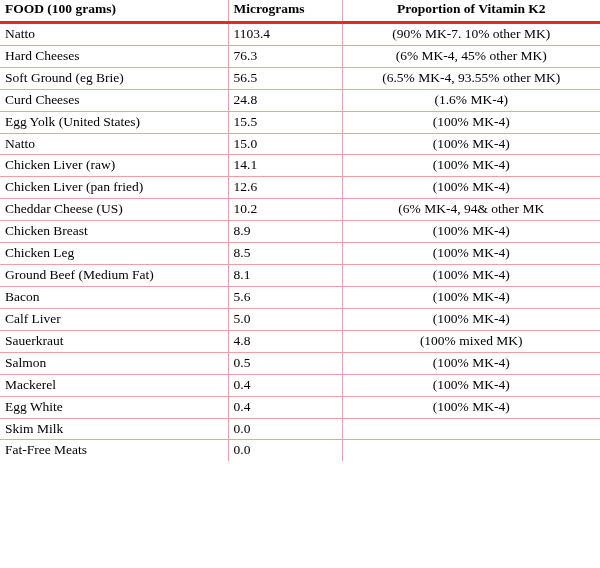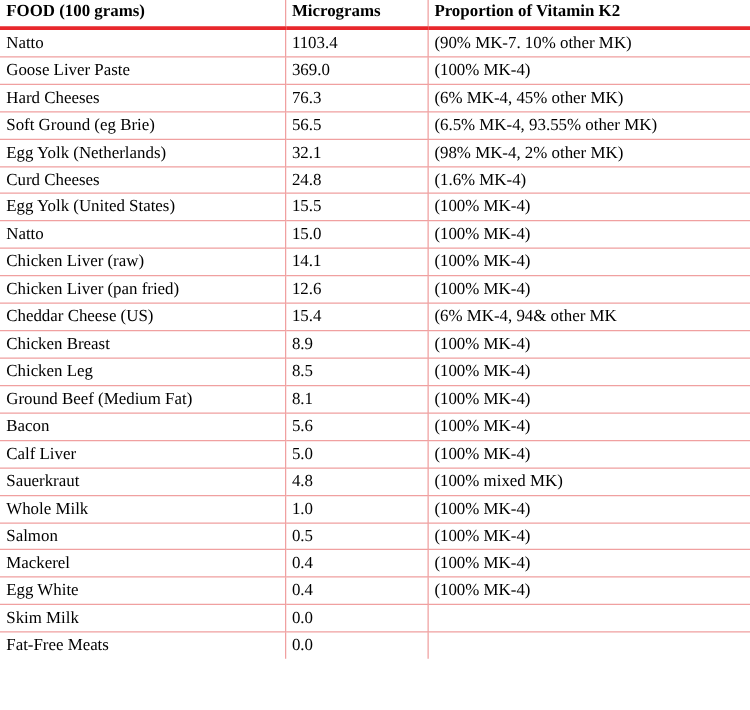--- a/index.html
+++ b/index.html
@@ -39,20 +39,21 @@
     white-space: nowrap;
     overflow: hidden;
   }
   table.k2-table th:first-child,
   table.k2-table td:first-child {
     border-left: none;
   }
   table.k2-table th:last-child,
   table.k2-table td:last-child {
     border-right: none;
+    text-align: center;
   }
   table.k2-table thead th {
     font-weight: bold;
     border-bottom: 3px solid #e8272c;
     padding-top: 1px;
     padding-bottom: 4px;
   }
   table.k2-table tbody tr:last-child td {
     border-bottom: none;
   }
@@ -77,38 +78,28 @@
         <th>Proportion of Vitamin K2</th>
       </tr>
     </thead>
     <tbody id="table-body">
         <tr>
           <td>Natto</td>
           <td class="num">1103.4</td>
           <td>(90% MK-7. 10% other MK)</td>
         </tr>
         <tr>
-          <td>Goose Liver Paste</td>
-          <td class="num">369.0</td>
-          <td>(100% MK-4)</td>
-        </tr>
-        <tr>
           <td>Hard Cheeses</td>
           <td class="num">76.3</td>
           <td>(6% MK-4, 45% other MK)</td>
         </tr>
         <tr>
           <td>Soft Ground (eg Brie)</td>
           <td class="num">56.5</td>
           <td>(6.5% MK-4, 93.55% other MK)</td>
-        </tr>
-        <tr>
-          <td>Egg Yolk (Netherlands)</td>
-          <td class="num">32.1</td>
-          <td>(98% MK-4, 2% other MK)</td>
         </tr>
         <tr>
           <td>Curd Cheeses</td>
           <td class="num">24.8</td>
           <td>(1.6% MK-4)</td>
         </tr>
         <tr>
           <td>Egg Yolk (United States)</td>
           <td class="num">15.5</td>
           <td>(100% MK-4)</td>
@@ -123,21 +114,21 @@
           <td class="num">14.1</td>
           <td>(100% MK-4)</td>
         </tr>
         <tr>
           <td>Chicken Liver (pan fried)</td>
           <td class="num">12.6</td>
           <td>(100% MK-4)</td>
         </tr>
         <tr>
           <td>Cheddar Cheese (US)</td>
-          <td class="num">15.4</td>
+          <td class="num">10.2</td>
           <td>(6% MK-4, 94&amp; other MK</td>
         </tr>
         <tr>
           <td>Chicken Breast</td>
           <td class="num">8.9</td>
           <td>(100% MK-4)</td>
         </tr>
         <tr>
           <td>Chicken Leg</td>
           <td class="num">8.5</td>
@@ -157,25 +148,20 @@
           <td>Calf Liver</td>
           <td class="num">5.0</td>
           <td>(100% MK-4)</td>
         </tr>
         <tr>
           <td>Sauerkraut</td>
           <td class="num">4.8</td>
           <td>(100% mixed MK)</td>
         </tr>
         <tr>
-          <td>Whole Milk</td>
-          <td class="num">1.0</td>
-          <td>(100% MK-4)</td>
-        </tr>
-        <tr>
           <td>Salmon</td>
           <td class="num">0.5</td>
           <td>(100% MK-4)</td>
         </tr>
         <tr>
           <td>Mackerel</td>
           <td class="num">0.4</td>
           <td>(100% MK-4)</td>
         </tr>
         <tr>

